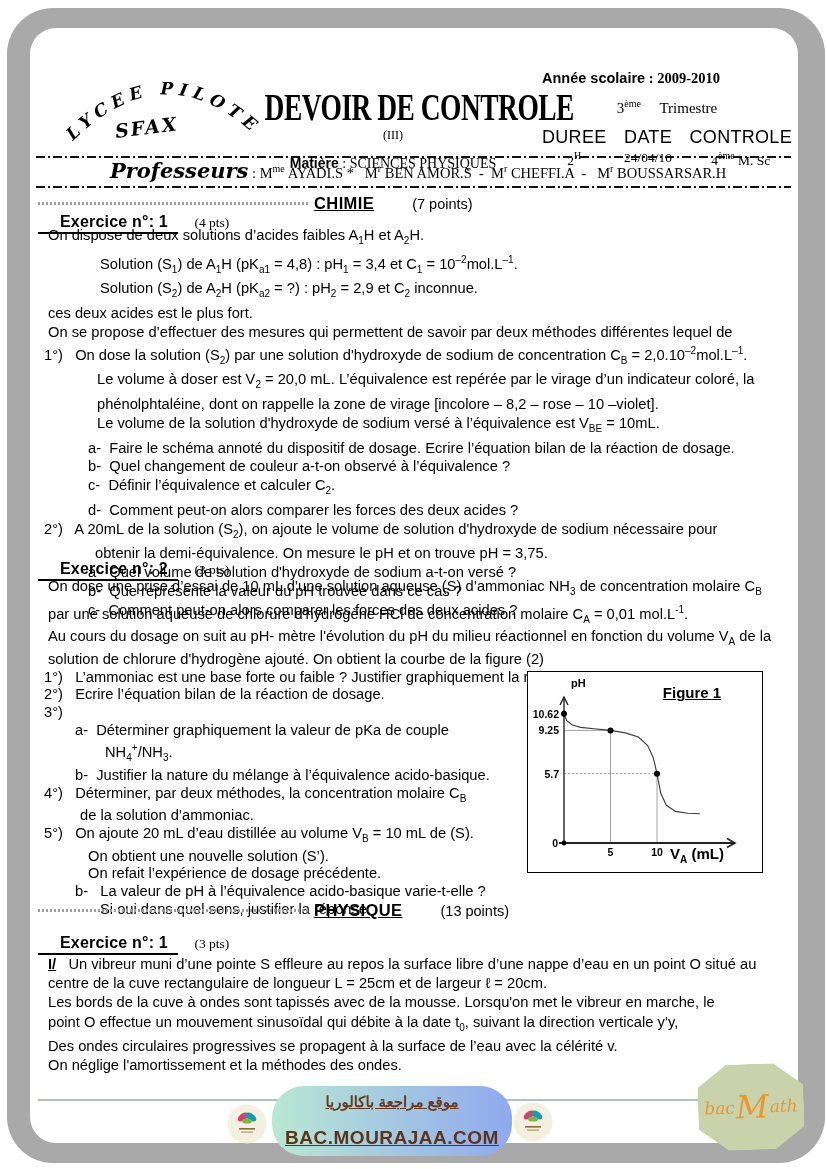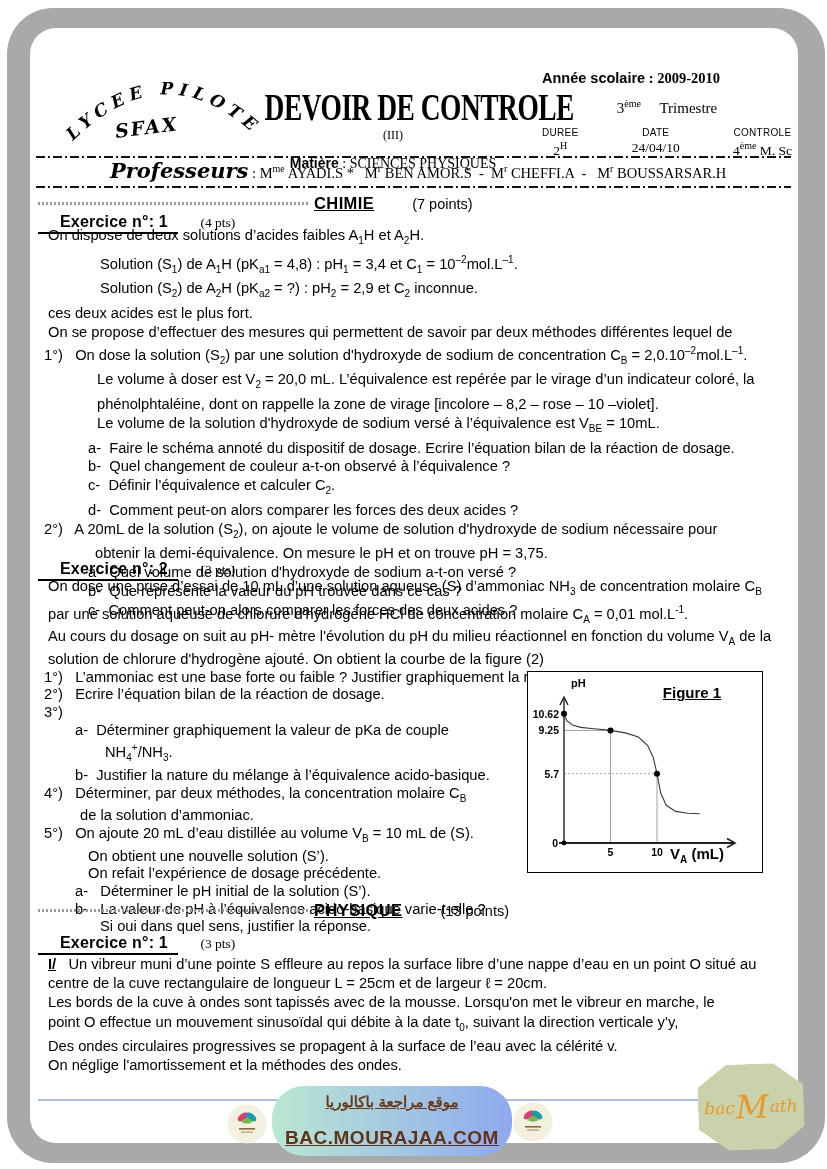--- a/index.html
+++ b/index.html
@@ -16,37 +16,37 @@
   .tnum{font-family:"Liberation Serif",serif;font-size:12px;margin-top:10px;}
   .matiere{font-size:14px;margin-top:12px;white-space:nowrap;}
   .matiere .lbl{font-weight:bold;}
   .matiere .val{font-family:"Liberation Serif",serif;}
   .infoblock{position:absolute;left:512px;top:42px;width:250px;}
   .annee{font-size:14.5px;font-weight:bold;white-space:nowrap;}
   .annee .val{font-family:"Liberation Serif",serif;}
   .trim{font-family:"Liberation Serif",serif;font-size:15px;text-align:center;margin-top:11px;}
   .cols{display:flex;justify-content:space-between;margin-top:10px;}
   .col{text-align:center;}
-  .col .cl{font-size:10px;letter-spacing:0.3px;}
+  .col .cl{font-size:18px;letter-spacing:0.3px;}
   .col .cv{font-family:"Liberation Serif",serif;font-size:13.5px;margin-top:2px;}
   .sepdd{position:absolute;left:6px;width:755px;height:2px;
          background:repeating-linear-gradient(90deg,#111 0 9px,transparent 9px 12px,#111 12px 14px,transparent 14px 17px);}
   .profrow{position:absolute;left:80px;top:130px;width:660px;white-space:nowrap;}
   .proflbl{font-family:"DejaVu Serif",serif;font-style:italic;font-weight:bold;font-size:21px;}
   .profnames{font-family:"Liberation Serif",serif;font-size:14.5px;}
   
   .sechead{position:absolute;left:8px;width:752px;display:flex;align-items:baseline;}
   .squig{width:272px;height:3px;align-self:center;
          background:repeating-linear-gradient(90deg,#9a9a9a 0 2px,transparent 2px 4px);}
   .secword{font-weight:bold;font-size:16.5px;text-decoration:underline;margin-left:4px;letter-spacing:0.4px;}
   .secpts{font-size:14.5px;margin-left:38px;}
   .exhead{position:absolute;left:8px;white-space:nowrap;}
   .exh{display:inline-block;font-weight:bold;font-size:16px;border-bottom:2.5px solid #000;
        padding:0 10px 1px 22px;letter-spacing:0.2px;}
-  .expts{font-family:"Liberation Serif",serif;font-size:13.5px;margin-left:18px;}
+  .expts{font-family:"Liberation Serif",serif;font-size:13.5px;margin-left:12px;}
   
   .lines{position:absolute;left:8px;width:756px;font-size:14.7px;}
   .ln{white-space:nowrap;padding-left:10px;}
   .p6{padding-left:6px;}.p37{padding-left:37px;}.p42{padding-left:42px;}.p50{padding-left:50px;}
   .p57{padding-left:57px;}.p59{padding-left:59px;}.p62{padding-left:62px;}.p67{padding-left:67px;}
   sub{font-size:10px;}sup{font-size:10px;}
   #ex1lines{top:198px;line-height:18.8px;}
   #ex2lines{top:550px;line-height:17.7px;}
   #pxlines{top:927px;line-height:19.2px;}
   
@@ -168,21 +168,20 @@
     <div class="ln p6">2°)&nbsp;&nbsp; Ecrire l’équation bilan de la réaction de dosage.</div>
     <div class="ln p6">3°)</div>
     <div class="ln p37">a-&nbsp;&nbsp;Déterminer graphiquement la valeur de pKa de couple</div>
     <div class="ln p67">NH<sub>4</sub><sup>+</sup>/NH<sub>3</sub>.</div>
     <div class="ln p37">b-&nbsp;&nbsp;Justifier la nature du mélange à l’équivalence acido-basique.</div>
     <div class="ln p6">4°)&nbsp;&nbsp; Déterminer, par deux méthodes, la concentration molaire C<sub>B</sub></div>
     <div class="ln p42">de la solution d’ammoniac.</div>
     <div class="ln p6">5°)&nbsp;&nbsp; On ajoute 20 mL d’eau distillée au volume V<sub>B</sub> = 10 mL de (S).</div>
     <div class="ln p50">On obtient une nouvelle solution (S’).</div>
     <div class="ln p50">On refait l’expérience de dosage précédente.</div>
-    <div class="ln p37">a-&nbsp;&nbsp;&nbsp;Déterminer le pH initial de la solution (S’).</div>
     <div class="ln p37">b-&nbsp;&nbsp;&nbsp;La valeur de pH à l’équivalence acido-basique varie-t-elle ?</div>
     <div class="ln p62">Si oui dans quel sens, justifier la réponse.</div>
   </div>
 
   <div class="figure">
     <svg id="figsvg" width="234" height="200" viewBox="0 0 234 200">
         <line x1="82.5" y1="171" x2="82.5" y2="58.427499999999995" stroke="#8a8a8a" stroke-width="0.8"></line>
         <line x1="36" y1="58.427499999999995" x2="82.5" y2="58.427499999999995" stroke="#8a8a8a" stroke-width="0.8" stroke-dasharray="none"></line>
         <line x1="129" y1="171" x2="129" y2="101.631" stroke="#8a8a8a" stroke-width="0.8"></line>
         <line x1="36" y1="101.631" x2="129" y2="101.631" stroke="#8a8a8a" stroke-width="0.8" stroke-dasharray="2,2"></line>

